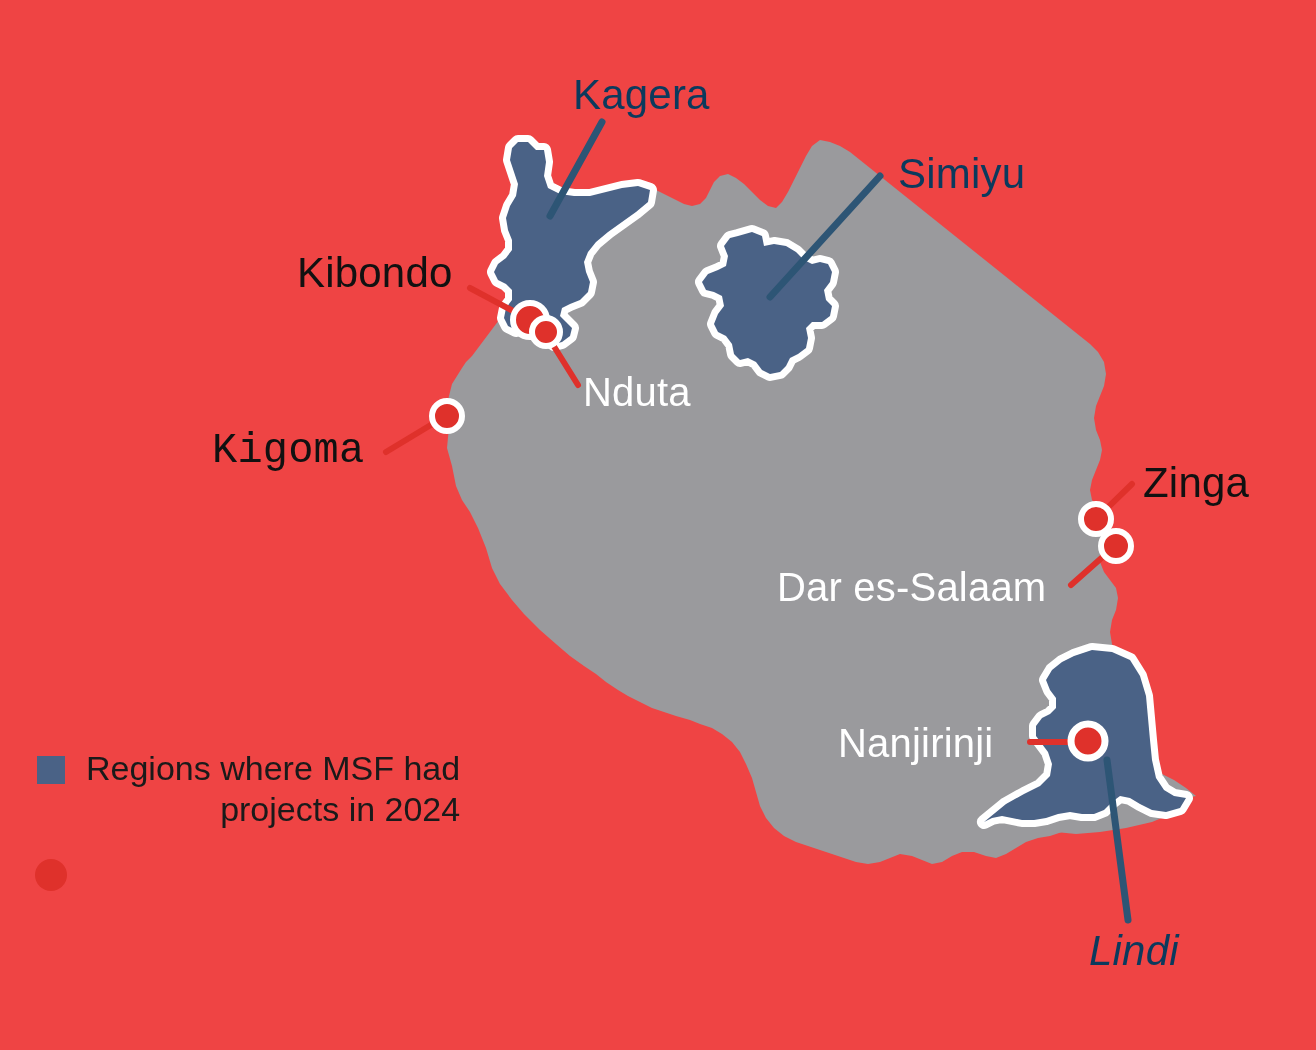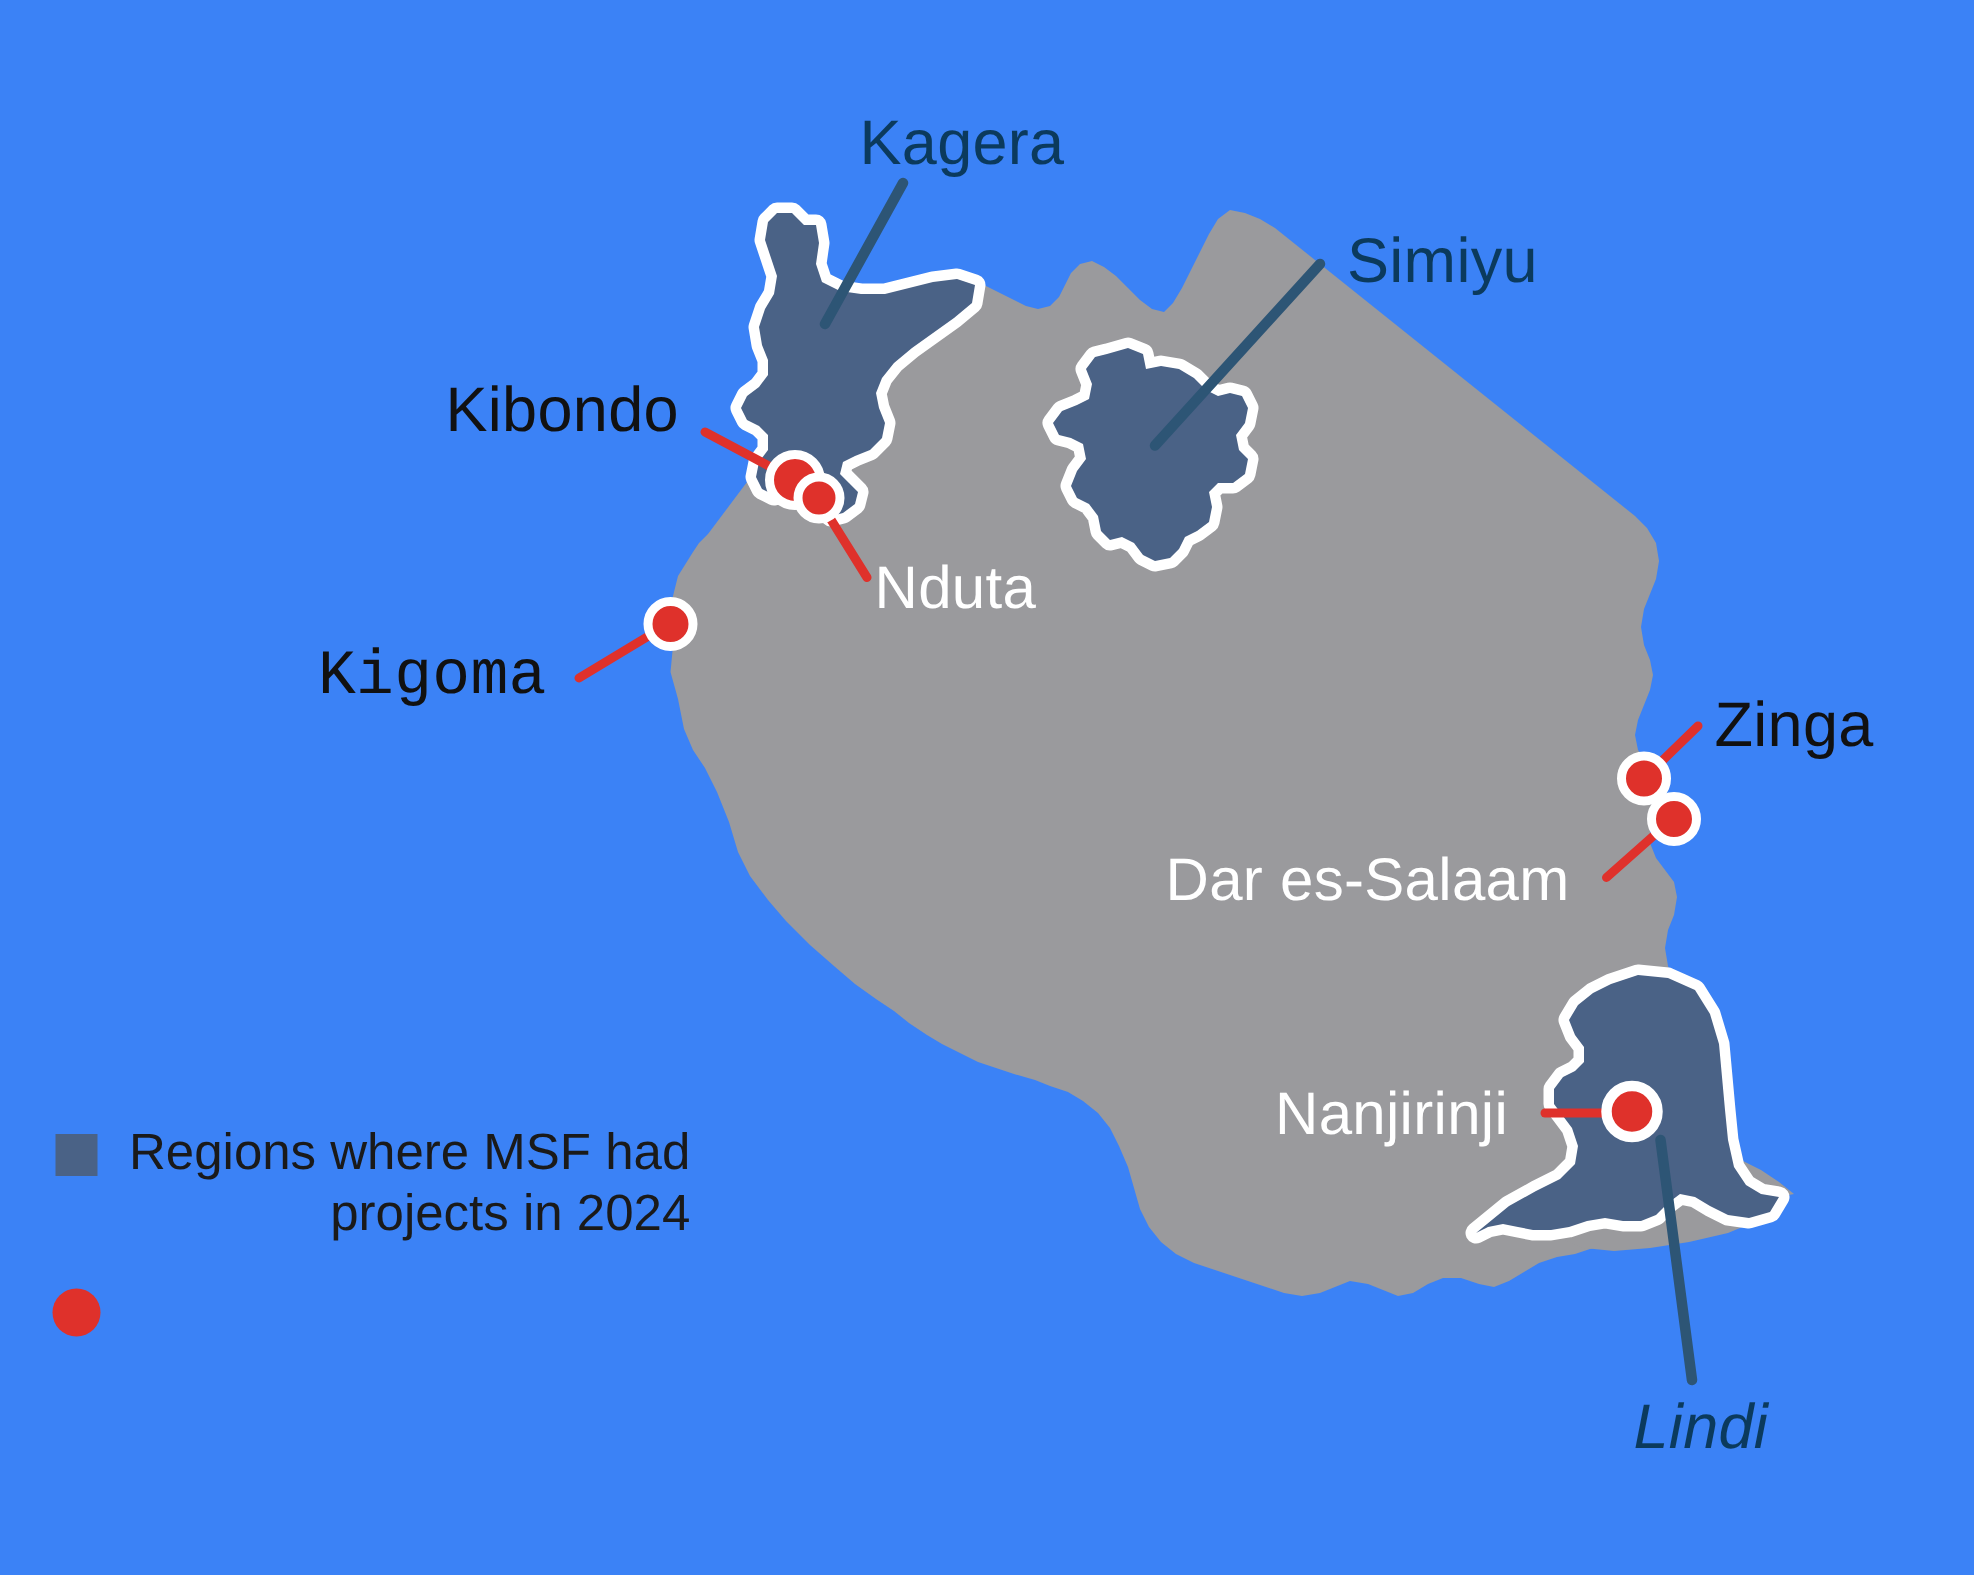--- a/index.html
+++ b/index.html
@@ -7,21 +7,21 @@
     padding: 0;
     background: #ffffff;
   }
   body {
     font-family: "Liberation Sans", "DejaVu Sans", sans-serif;
   }
   #stage {
     position: relative;
     width: 1316px;
     height: 1050px;
-    background: #3b82f6;
+    background: #ef4444;
     overflow: hidden;
   }
   #mapsvg {
     position: absolute;
     left: 0;
     top: 0;
     width: 1316px;
     height: 1050px;
   }
   .lbl {
@@ -234,21 +234,21 @@
   <div class="lbl lbl-city-dark" style="left:297px; top:252px;">Kibondo</div>
 
   <div class="lbl lbl-city-light" style="left:583px; top:372px;">Nduta</div>
 
   <div class="lbl lbl-city-dark" style="left:212px; top:430px;font-family:Liberation Mono, monospace;">Kigoma</div>
 
   <div class="lbl lbl-city-dark" style="left:1143px; top:462px;">Zinga</div>
 
   <div class="lbl lbl-city-light" style="left:777px; top:567px;">Dar es-Salaam</div>
 
-  <div class="lbl lbl-city-light" style="left:838px; top:723px;margin-left:12px;">Nanjirinji</div>
+  <div class="lbl lbl-city-light" style="left:838px; top:723px;">Nanjirinji</div>
 
   <div id="legend">
 
     <div class="leg-row">
       <div class="leg-mark">
         <div class="leg-swatch"></div>
       </div>
       <div class="leg-text">
         <div>Regions where MSF had</div>
         <div>projects in 2024</div>

